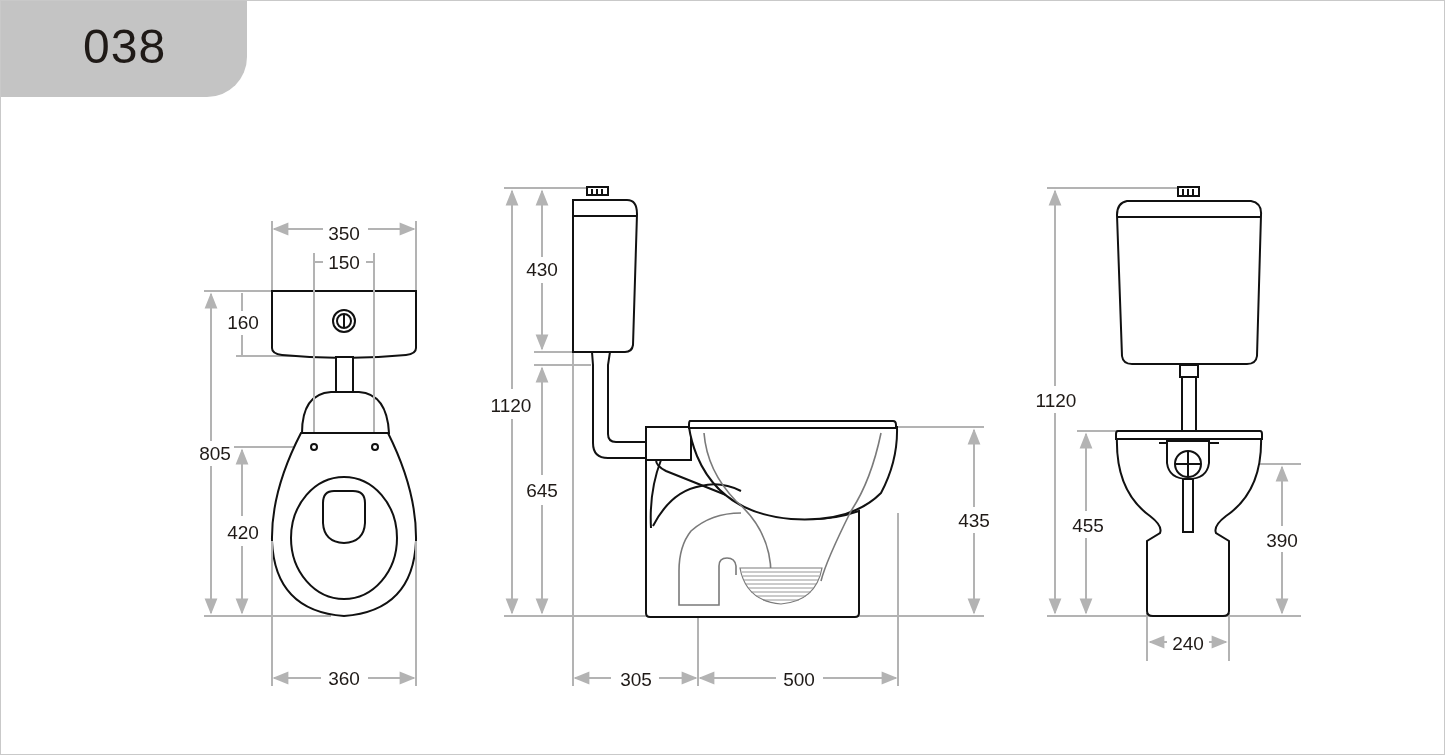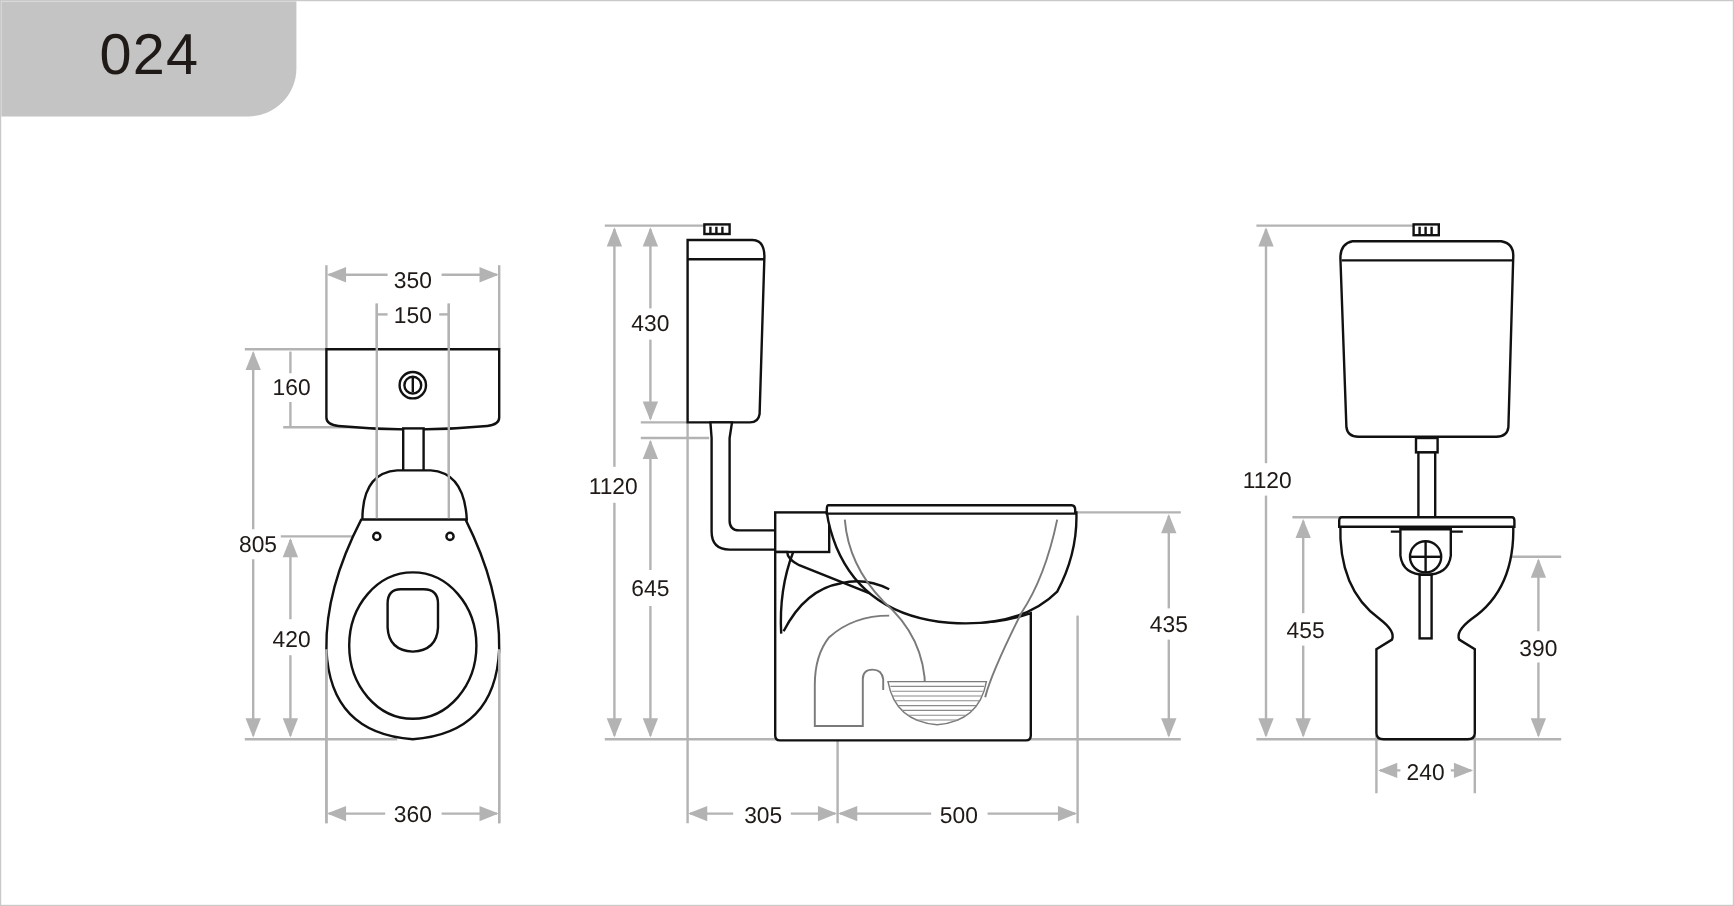--- a/index.html
+++ b/index.html
@@ -11,21 +11,21 @@
   .dl{stroke:#b3b3b3;stroke-width:2;fill:none;}
   .obj{stroke:#111;stroke-width:2;fill:#fff;}
   .objn{stroke:#111;stroke-width:2;fill:none;}
   .hid{stroke:#7a7a7a;stroke-width:1.6;fill:none;}
 </style>
 </head>
 <body>
 
 <div class="page">
   <div class="code-tab">
-    <span>024</span>
+    <span>038</span>
   </div>
 
   <svg width="1445" height="755" viewBox="0 0 1445 755">
     <defs>
       <marker id="ar" viewBox="0 0 10 10" refX="9" refY="5" markerWidth="10" markerHeight="8" orient="auto-start-reverse">
         <path d="M0,1 L10,5 L0,9 z" fill="#b3b3b3"></path>
       </marker>
     </defs>
 
     <g>

